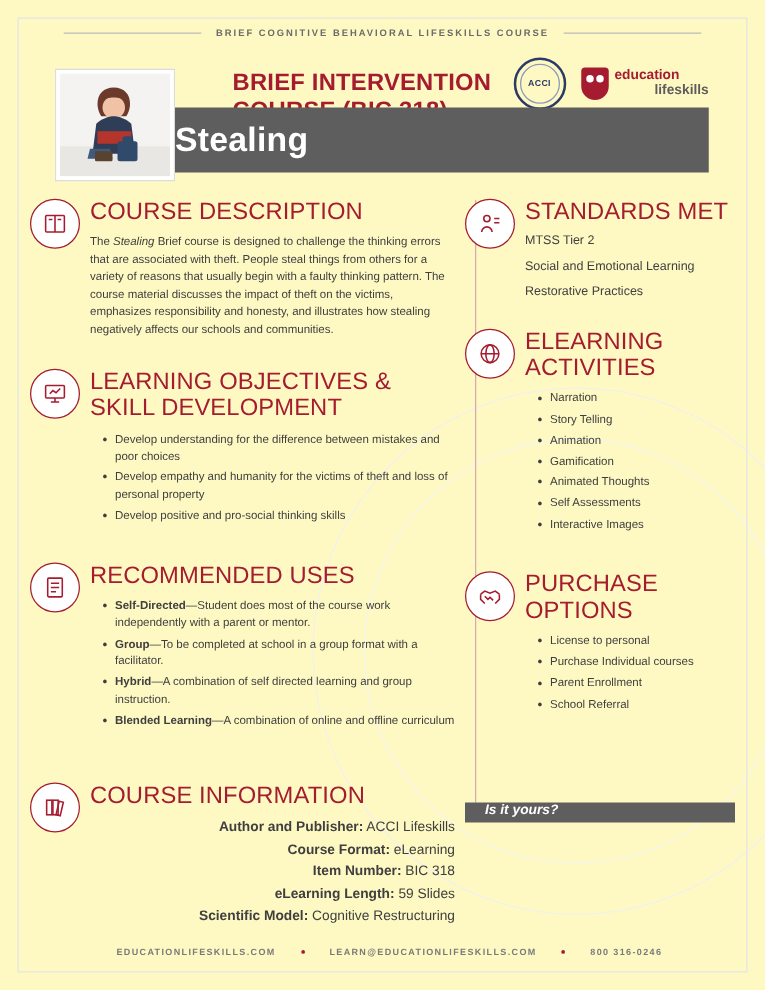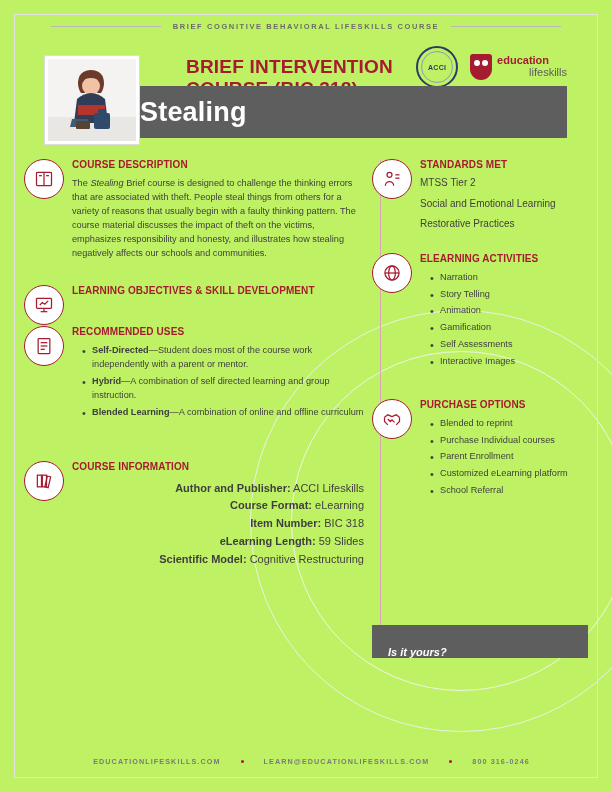--- a/index.html
+++ b/index.html
@@ -11,21 +11,21 @@
     height: 792px;
     background: #ffffff;
     font-family: "Liberation Sans", sans-serif;
     color: #3c3c3c;
     position: relative;
     overflow: hidden;
   }
   .page {
     position: absolute;
     inset: 0;
-    background: #bef264;
+    background: #fef9c3;
   }
   
   .watermark {
     position: absolute;
     right: -60px;
     bottom: 60px;
     width: 420px;
     height: 420px;
     border-radius: 50%;
     border: 1px solid #f0f0f0;
@@ -145,21 +145,21 @@
     position: absolute;
     right: 4px; top: 6px;
     width: 6px; height: 6px;
     border-radius: 50%;
     background: #ffffff;
   }
   .els-text {
     line-height: 1.05;
   }
   .els-text .l1 { font-size: 11px; color: #a51c30; font-weight: bold; }
-  .els-text .l2 { font-size: 11px; color: #5c5c5c; font-weight: normal; padding-left: 32px; }
+  .els-text .l2 { font-size: 11px; color: #5c5c5c; font-weight: bold; padding-left: 32px; }
 
   .title-bar {
     position: absolute;
     left: 0; right: 0;
     top: 44px;
     height: 52px;
     background: #5e5e5e;
     display: flex;
     align-items: center;
     padding-left: 95px;
@@ -223,23 +223,23 @@
     border-radius: 50%;
     border: 1.5px solid #a51c30;
     display: flex;
     align-items: center;
     justify-content: center;
     background: #ffffff;
   }
   .block-icon svg { display: block; }
   h2.block-title {
     margin: 4px 0 7px 0;
-    font-size: 10px;
+    font-size: 19px;
     line-height: 1.12;
-    font-weight: bold;
+    font-weight: normal;
     color: #a51c30;
     letter-spacing: .1px;
     text-transform: uppercase;
   }
   p.para {
     margin: 0;
     font-size: 9.2px;
     line-height: 1.52;
     color: #3f3f3f;
   }
@@ -286,24 +286,24 @@
     color: #3f3f3f;
     text-align: right;
   }
   .info-list .lbl { font-weight: bold; }
 
   .yours-bar {
     position: absolute;
     left: 348px;
     right: 0;
     bottom: 74px;
-    height: 33px;
+    height: 16px;
     background: #5e5e5e;
     display: flex;
-    align-items: flex-end;
+    align-items: flex-start;
     padding-left: 16px;
     box-sizing: border-box;
   }
   .yours-bar span {
     color: #ffffff;
     font-size: 11px;
     font-style: italic;
     font-weight: bold;
   }
 
@@ -400,34 +400,40 @@
       <div class="block" style="margin-top:24px;">
         <div class="block-icon">
           <svg width="20" height="20" viewBox="0 0 24 24" fill="none" stroke="#a51c30" stroke-width="1.5">
             <rect x="3" y="4" width="18" height="12" rx="1"></rect>
             <line x1="12" y1="16" x2="12" y2="20"></line>
             <line x1="8" y1="20" x2="16" y2="20"></line>
             <polyline points="7,12 10,9 13,11 17,7"></polyline>
           </svg>
         </div>
         <h2 class="block-title">LEARNING OBJECTIVES &amp; SKILL DEVELOPMENT</h2>
+        <ul class="bullets">
+          <li>Develop understanding for the difference between mistakes and poor choices</li>
+          <li>Develop empathy and humanity for the victims of theft and loss of personal property</li>
+          <li>Develop positive and pro-social thinking skills</li>
+        </ul>
       </div>
 
       <div class="block" style="margin-top:30px;">
         <div class="block-icon">
           <svg width="20" height="20" viewBox="0 0 24 24" fill="none" stroke="#a51c30" stroke-width="1.5">
             <rect x="5" y="3" width="14" height="18" rx="1"></rect>
             <line x1="8" y1="8" x2="16" y2="8"></line>
             <line x1="8" y1="12" x2="16" y2="12"></line>
             <line x1="8" y1="16" x2="13" y2="16"></line>
           </svg>
         </div>
         <h2 class="block-title">RECOMMENDED USES</h2>
         <ul class="bullets">
           <li><b>Self-Directed</b><span>—Student does most of the course work independently with a parent or mentor.</span></li>
+          <li><b>Group</b><span>—To be completed at school in a group format with a facilitator.</span></li>
           <li><b>Hybrid</b><span>—A combination of self directed learning and group instruction.</span></li>
           <li><b>Blended Learning</b><span>—A combination of online and offline curriculum</span></li>
         </ul>
       </div>
 
       <div class="block" style="margin-top:42px;">
         <div class="block-icon">
           <svg width="20" height="20" viewBox="0 0 24 24" fill="none" stroke="#a51c30" stroke-width="1.5">
             <rect x="4" y="5" width="5" height="14"></rect>
             <rect x="10" y="5" width="5" height="14"></rect>
@@ -471,40 +477,40 @@
             <ellipse cx="12" cy="12" rx="4" ry="8.5"></ellipse>
             <line x1="3.5" y1="12" x2="20.5" y2="12"></line>
           </svg>
         </div>
         <h2 class="block-title">eLEARNING ACTIVITIES</h2>
         <ul class="bullets">
           <li>Narration</li>
           <li>Story Telling</li>
           <li>Animation</li>
           <li>Gamification</li>
+          <li>Animated Thoughts</li>
           <li>Self Assessments</li>
           <li>Interactive Images</li>
         </ul>
       </div>
 
       <div class="block" style="margin-top:30px;">
         <div class="block-icon">
           <svg width="20" height="20" viewBox="0 0 24 24" fill="none" stroke="#a51c30" stroke-width="1.5">
             <path d="M3 10l4-3 5 2 5-2 4 3"></path>
             <path d="M7 12l3 3 2-2 3 3"></path>
             <path d="M3 10v5l4 4"></path>
             <path d="M21 10v5l-4 4"></path>
           </svg>
         </div>
         <h2 class="block-title">PURCHASE OPTIONS</h2>
         <ul class="bullets">
-          <li>Blended to reprint</li>
+          <li>License to personal</li>
           <li>Purchase Individual courses</li>
           <li>Parent Enrollment</li>
-          <li>Customized eLearning platform</li>
           <li>School Referral</li>
         </ul>
       </div>
     </div>
 
     <div class="yours-bar">
       <span>Is it yours?</span>
     </div>
   </div>
 

